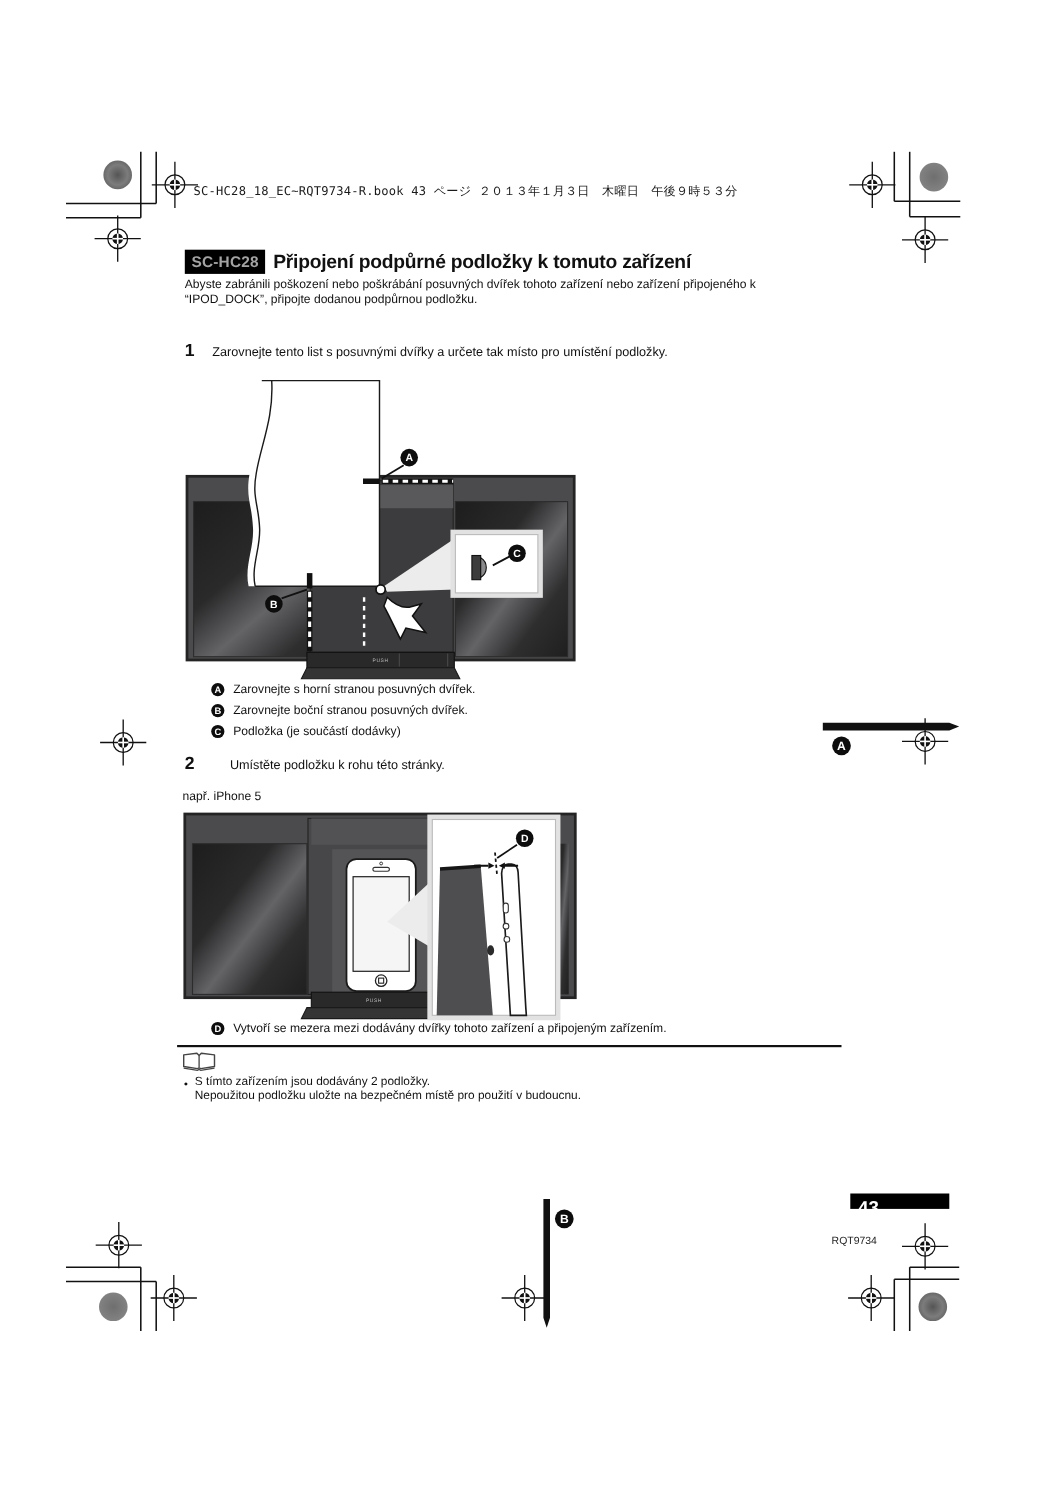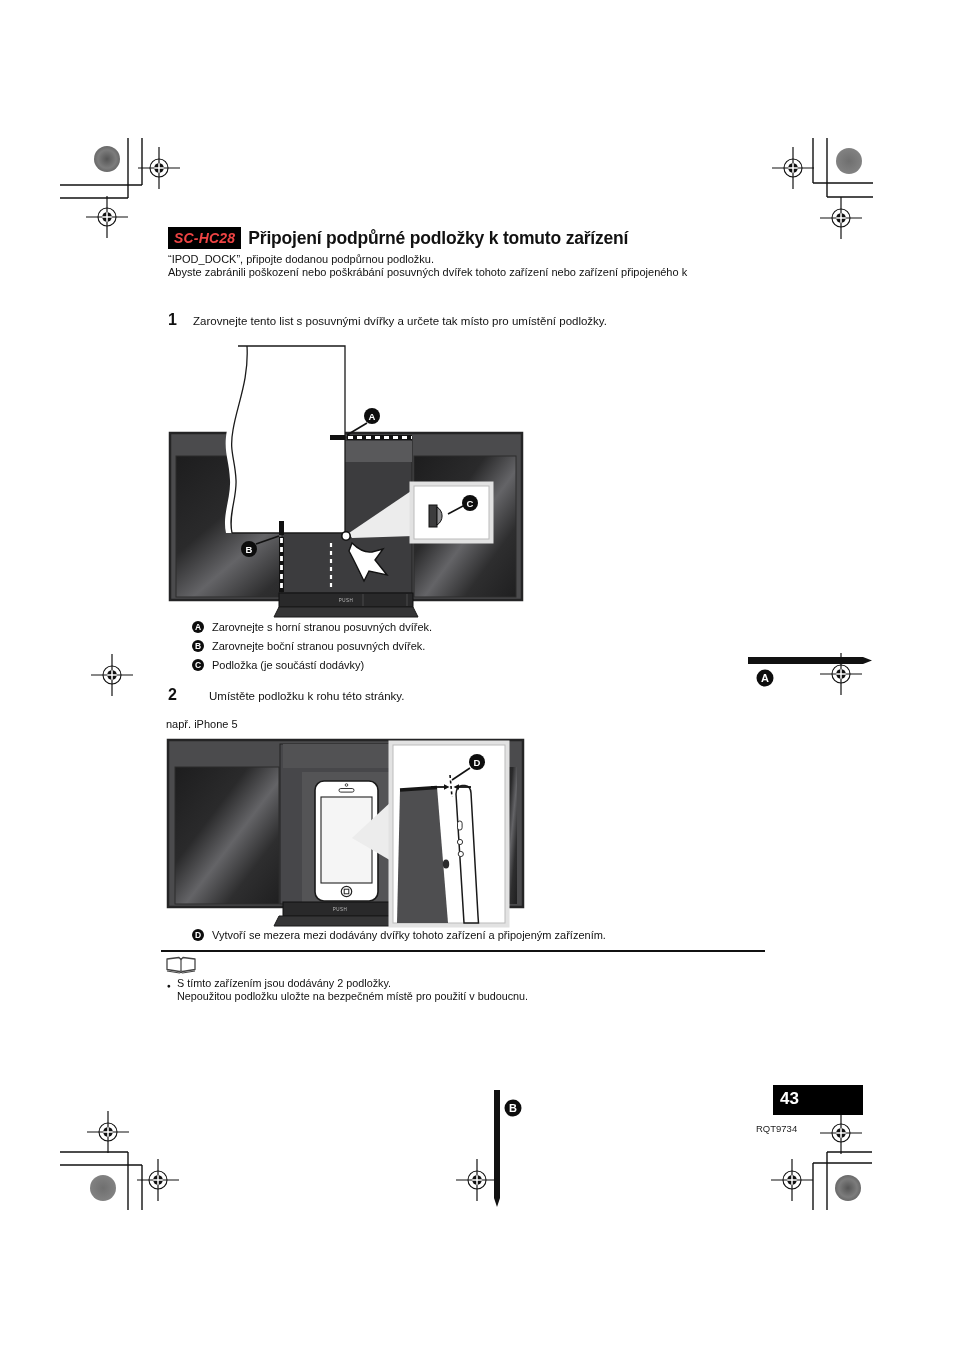--- a/index.html
+++ b/index.html
@@ -3,36 +3,36 @@
 <meta charset="utf-8">
 <style>
   html,body{margin:0;padding:0;background:#e8e8e8;}
   .page{position:relative;width:954px;height:1350px;background:#ffffff;overflow:hidden;
         font-family:"Liberation Sans",sans-serif;color:#111;}
   .abs{position:absolute;}
   .marks-svg{position:absolute;left:0;top:0;pointer-events:none;}
   .header-line{left:176px;top:166px;font-family:"DejaVu Sans Mono",monospace;
                font-size:11px;color:#1a1a1a;white-space:nowrap;letter-spacing:.2px;}
   .title-row{left:168px;top:227px;display:flex;align-items:flex-start;white-space:nowrap;}
-  .model-badge{background:#000;color:#ef4444;font-weight:bold;font-size:14px;
-               padding:3px 6px 3px 6px;margin-right:7px;letter-spacing:.2px;font-style:italic;}
+  .model-badge{background:#000;color:#a3a3a3;font-weight:bold;font-size:14px;
+               padding:3px 6px 3px 6px;margin-right:7px;letter-spacing:.2px;}
   .page-title{font-size:17.5px;font-weight:bold;letter-spacing:-.2px;padding-top:1px;}
   .intro{left:168px;top:253px;font-size:11px;line-height:13.2px;width:640px;}
   .bullet-line{position:relative;padding-left:10px;}
   .bullet-line::before{content:"●";position:absolute;left:0;top:2px;font-size:6.5px;}
   .step-num{font-size:16px;font-weight:bold;}
   .step-text{font-size:11.5px;}
   .callout-row{display:flex;align-items:flex-start;font-size:11px;line-height:13px;}
   .badge-circle{flex:0 0 auto;width:12px;height:12px;border-radius:50%;background:#0d0d0d;
                 color:#fff;font-size:8.5px;font-weight:bold;text-align:center;
                 line-height:12.5px;margin-right:8px;}
   .fig-caption{font-size:11px;}
   .note-rule{background:#111;height:2px;}
   .note-text{font-size:10.8px;line-height:13px;}
-  .page-num-badge{left:773px;top:1085px;width:90px;height:30px;background:#000;}
+  .page-num-badge{left:773px;top:1085px;width:90px;height:14px;background:#000;}
   .page-num{color:#fff;font-weight:bold;font-size:17px;padding:4px 0 0 7px;}
   .doc-code{left:756px;top:1123px;font-size:9.5px;color:#222;}
   svg text.cap{font-family:"Liberation Sans",sans-serif;}
 </style>
 </head>
 <body>
 
 <div class="page">
 
   <svg class="marks-svg" width="954" height="1350" viewBox="0 0 954 1350">
@@ -105,29 +105,30 @@
       <circle cx="765" cy="678" r="8.5" fill="#0d0d0d"></circle>
       <text class="cap" x="765" y="682" text-anchor="middle" font-size="11" font-weight="bold" fill="#fff">A</text>
     </g>
     <g>
       <path d="M494,1090 H500 V1198 L497,1207 L494,1198 Z" fill="#111"></path>
       <circle cx="513" cy="1108" r="8.5" fill="#0d0d0d"></circle>
       <text class="cap" x="513" y="1112" text-anchor="middle" font-size="11" font-weight="bold" fill="#fff">B</text>
     </g>
   </svg>
 
+  <div class="abs header-line">SC-HC28_18_EC~RQT9734-R.book  43 ページ  ２０１３年１月３日　木曜日　午後９時５３分</div>
 
   <div class="abs title-row">
     <span class="model-badge">SC-HC28</span>
     <span class="page-title">Připojení podpůrné podložky k tomuto zařízení</span>
   </div>
 
   <div class="abs intro">
+    <div>Abyste zabránili poškození nebo poškrábání posuvných dvířek tohoto zařízení nebo zařízení připojeného k</div>
     <div>“IPOD_DOCK”, připojte dodanou podpůrnou podložku.</div>
-    <div>Abyste zabránili poškození nebo poškrábání posuvných dvířek tohoto zařízení nebo zařízení připojeného k</div>
   </div>
 
   <div class="abs step-num" style="left:168px;top:311px;">1</div>
   <div class="abs step-text" style="left:193px;top:315px;text-align:center;">Zarovnejte tento list s posuvnými dvířky a určete tak místo pro umístění podložky.</div>
 
   <svg class="abs" style="left:160px;top:336px;" width="372" height="292" viewBox="160 336 372 292">
     <defs>
       <linearGradient id="panel1" x1="0" y1="0" x2="1" y2="1">
         <stop offset="0" stop-color="#1d1d1e"></stop>
           <stop offset="0.35" stop-color="#2a2a2b"></stop>

